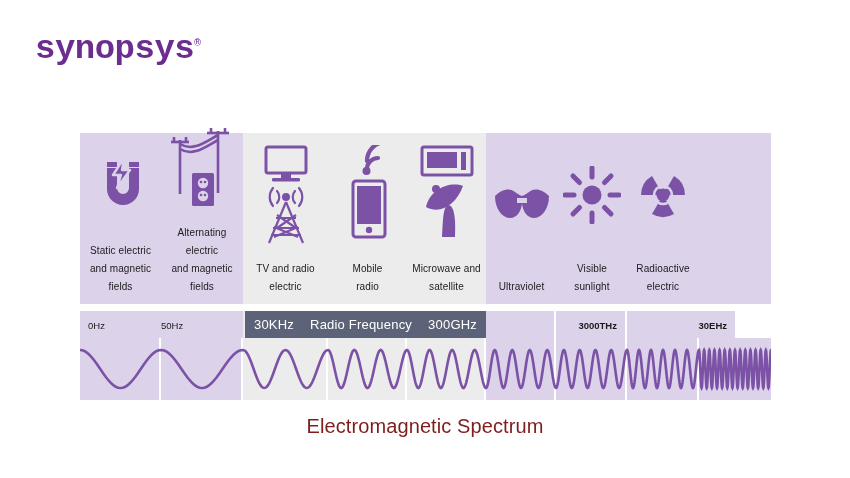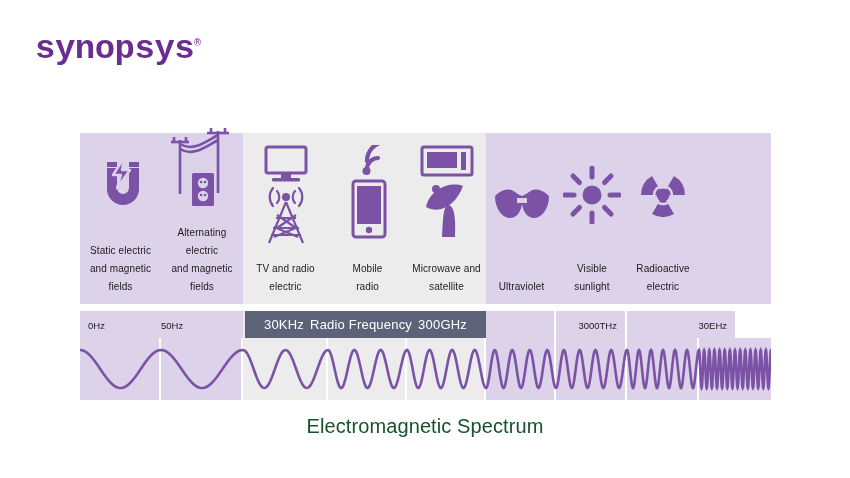--- a/index.html
+++ b/index.html
@@ -53,25 +53,25 @@
     position:absolute;top:0;height:27px;
     background:#DCD2EA;box-sizing:border-box;
     border-right:2px solid #ffffff;
   }
   .fcell.plain{background:#ECECEC;border-right:none;}
   .ftext{
     position:absolute;top:50%;transform:translateY(-50%);
     font-size:9.5px;color:#1b1b1b;white-space:nowrap;
   }
   .ftext.left{left:8px;}
-  .ftext.right{right:8px;}
+  .ftext.right{right:8px;font-weight:bold;}
   .rf-band{
     position:absolute;top:0;height:27px;
     background:#5C6378;display:flex;align-items:center;
-    box-sizing:border-box;padding:0 19px;
+    box-sizing:border-box;padding:0 9px;
     justify-content:space-between;
   }
   .rf-band span{
     color:#ffffff;font-size:13px;white-space:nowrap;letter-spacing:.2px;
   }
 
   
   .wave-row{position:relative;height:62px;}
   .wcell{
     position:absolute;top:0;height:62px;
@@ -81,21 +81,21 @@
   .wcell.grey{background:#ECECEC;}
   .wcell.last{border-right:none;}
   .wave-svg{
     position:absolute;left:0;top:0;width:691px;height:62px;
     pointer-events:none;
   }
 
   
   .caption{
     position:absolute;left:0;right:0;top:415px;
-    text-align:center;font-size:20px;color:#14532d;
+    text-align:center;font-size:20px;color:#7f1d1d;
     letter-spacing:.1px;
   }
 </style>
 </head>
 <body>
 
 <div class="page">
 
   <div class="logo">
     <span>synopsys</span><span class="reg">®</span>

